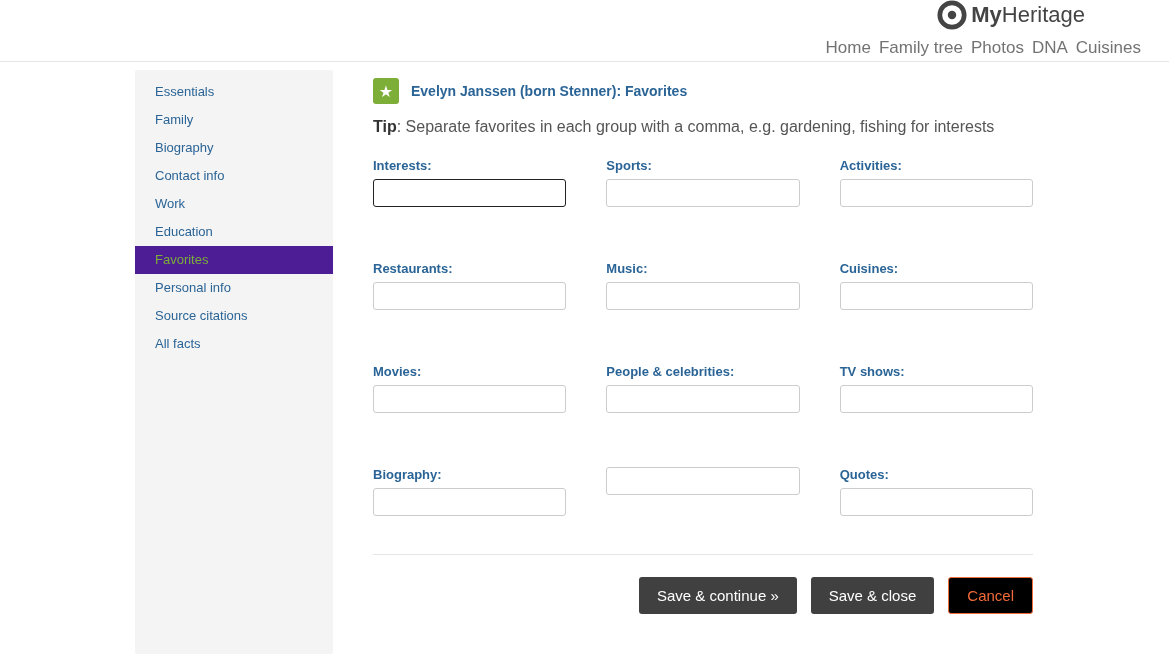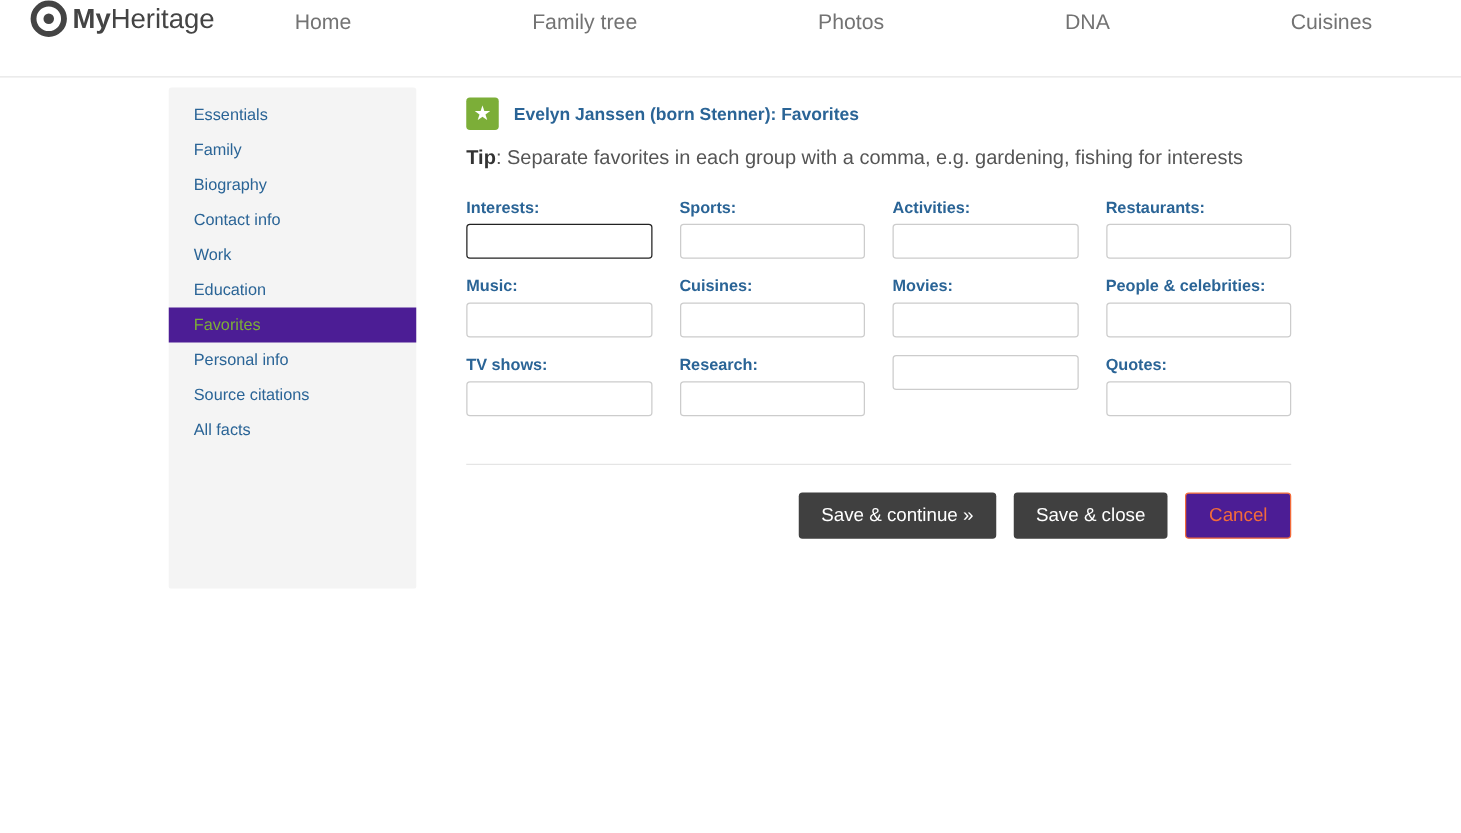--- a/index.html
+++ b/index.html
@@ -1,23 +1,24 @@
 <!DOCTYPE html>
 <html><head>
 <meta charset="utf-8">
 <style>
 * { box-sizing: border-box; margin: 0; padding: 0; }
 body { font-family: -apple-system, BlinkMacSystemFont, "Segoe UI", Helvetica, Arial, sans-serif; background: #fff; width: 1169px; }
 
 .header {
   display: flex;
-  align-items: flex-start;
+  align-items: flex-end;
   height: 62px;
   border-bottom: 1px solid #e5e5e5;
   padding: 0 24px;
+  flex-direction: column;
 }
 .logo {
   display: flex;
   align-items: center;
   margin-right: 60px;
 }
 .logo-svg { width: 30px; height: 30px; margin-right: 4px; }
 .logo-text { font-size: 22px; font-weight: 700; color: #444; }
 .logo-text .light { font-weight: 400; }
 
@@ -67,23 +68,24 @@
   color: #fff;
   font-size: 16px;
 }
 .page-title { font-size: 14px; font-weight: 700; color: #2a6496; }
 
 .tip { font-size: 16px; color: #555; margin-bottom: 22px; }
 .tip b { color: #333; font-weight: 700; }
 
 .form-grid {
   display: grid;
-  grid-template-columns: 1fr 1fr 1fr 1fr;
+  grid-template-columns: 1fr 1fr 1fr;
   column-gap: 22px;
   row-gap: 0px;
+  gap: 40px;
 }
 .form-group { margin-bottom: 14px; }
 .form-label { font-size: 13px; font-weight: 700; color: #2a6496; display: block; margin-bottom: 6px; }
 .form-input {
   width: 100%;
   height: 28px;
   border: 1px solid #ccc;
   border-radius: 3px;
   padding: 4px 8px;
   font-size: 13px;
@@ -99,21 +101,21 @@
   gap: 14px;
 }
 .btn {
   padding: 9px 18px;
   font-size: 15px;
   border-radius: 3px;
   cursor: pointer;
   border: none;
 }
 .btn-primary { background: #404040; color: #fff; }
-.btn-outline { background: #4c1d95; color: #f26b3a; border: 1px solid #f26b3a; }
+.btn-outline { background: #000000; color: #f26b3a; border: 1px solid #f26b3a; }
 </style>
 </head>
 <body>
 
 <div class="header">
   <div class="logo">
     <svg class="logo-svg" viewBox="0 0 32 32">
       <circle cx="16" cy="16" r="13" fill="none" stroke="#444" stroke-width="5"></circle>
       <circle cx="16" cy="16" r="4.5" fill="#444"></circle>
     </svg>
@@ -180,21 +182,21 @@
       </div>
       <div class="form-group">
         <label class="form-label">People &amp; celebrities:</label>
         <input type="text" class="form-input" style="">
       </div>
       <div class="form-group">
         <label class="form-label">TV shows:</label>
         <input type="text" class="form-input" style="">
       </div>
       <div class="form-group">
-        <label class="form-label">Research:</label>
+        <label class="form-label">Biography:</label>
         <input type="text" class="form-input" style="">
       </div>
       <div class="form-group">
         <input type="text" class="form-input" style="">
       </div>
       <div class="form-group">
         <label class="form-label">Quotes:</label>
         <input type="text" class="form-input" style="">
       </div>
     </div>

